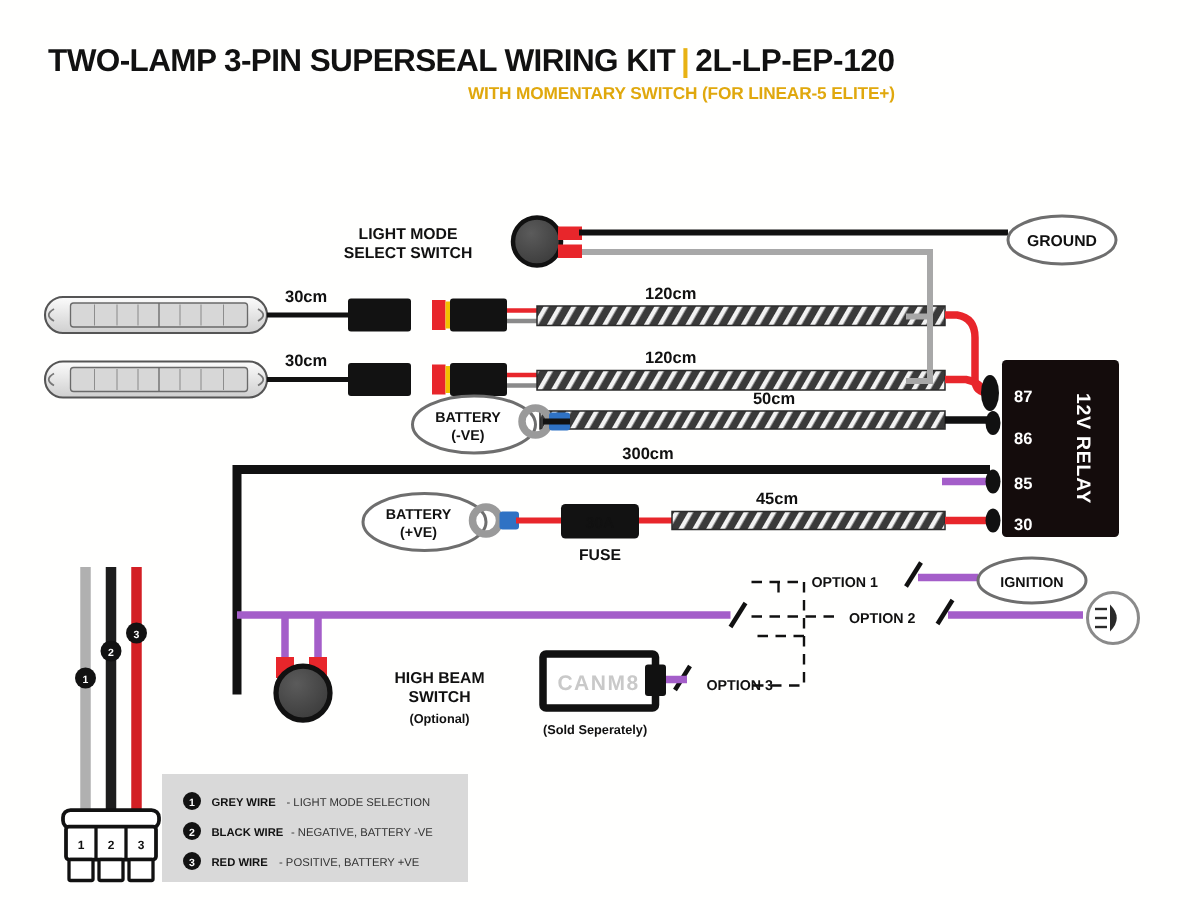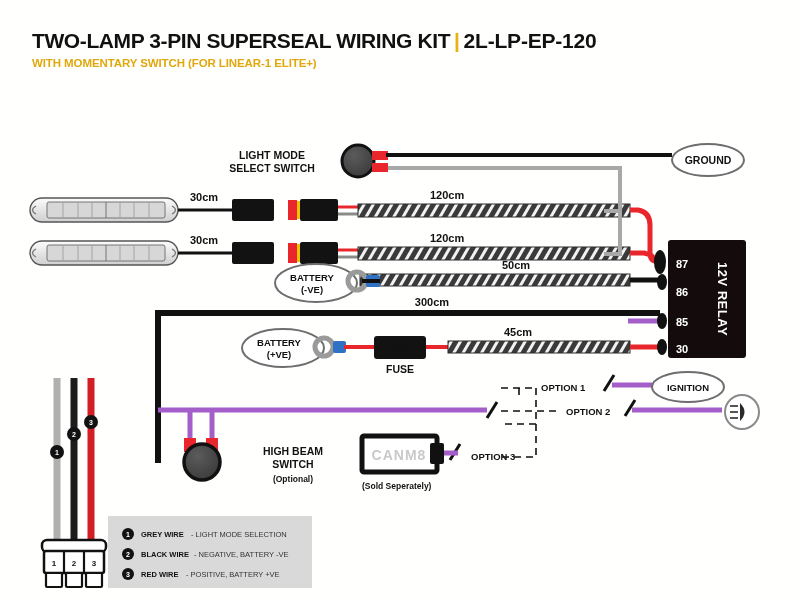--- a/index.html
+++ b/index.html
@@ -1,18 +1,18 @@
 <!DOCTYPE html>
 <html><head>
 <meta charset="utf-8">
 <style>
   html,body{margin:0;padding:0;background:#ffffff;}
   body{width:800px;height:600px;overflow:hidden;
        font-family:"Liberation Sans",sans-serif;color:#111;}
-  #page{position:relative;width:800px;height:600px;background:#fffffe;}
+  #page{position:relative;width:800px;height:600px;background:#fffffe;text-align:right;}
 
   .hdr{position:absolute;left:32px;top:30px;}
   .hdr-title{font-size:21px;font-weight:bold;letter-spacing:-0.4px;
              white-space:nowrap;line-height:1;}
   .hdr-title .sep{color:#e8b213;font-weight:bold;padding:0 4px;}
   .hdr-title .code{font-weight:bold;letter-spacing:-0.2px;}
   .hdr-sub{margin-top:6px;font-size:11.5px;font-weight:bold;color:#e0a80d;
            letter-spacing:-0.1px;white-space:nowrap;}
 
   svg{position:absolute;left:0;top:0;}
@@ -31,21 +31,21 @@
 </style>
 </head>
 <body>
 
 <div id="page">
 
   <div class="hdr">
     <div class="hdr-title">
       <span>TWO-LAMP 3-PIN SUPERSEAL WIRING KIT</span><span class="sep">|</span><span class="code">2L-LP-EP-120</span>
     </div>
-    <div class="hdr-sub">WITH MOMENTARY SWITCH (FOR LINEAR-1 ELITE+)</div>
+    <div class="hdr-sub">WITH MOMENTARY SWITCH (FOR LINEAR-5 ELITE+)</div>
   </div>
 
   <svg width="800" height="600" viewBox="0 0 800 600">
     <defs>
       <pattern id="sleeve" width="8" height="8" patternUnits="userSpaceOnUse" patternTransform="rotate(30)">
         <rect width="8" height="8" fill="#3a3a3a"></rect>
         <rect width="3" height="8" fill="#f2f2f2"></rect>
       </pattern>
       <radialGradient id="swg" cx="38%" cy="33%" r="75%">
         <stop offset="0%" stop-color="#5b5b5b"></stop>

